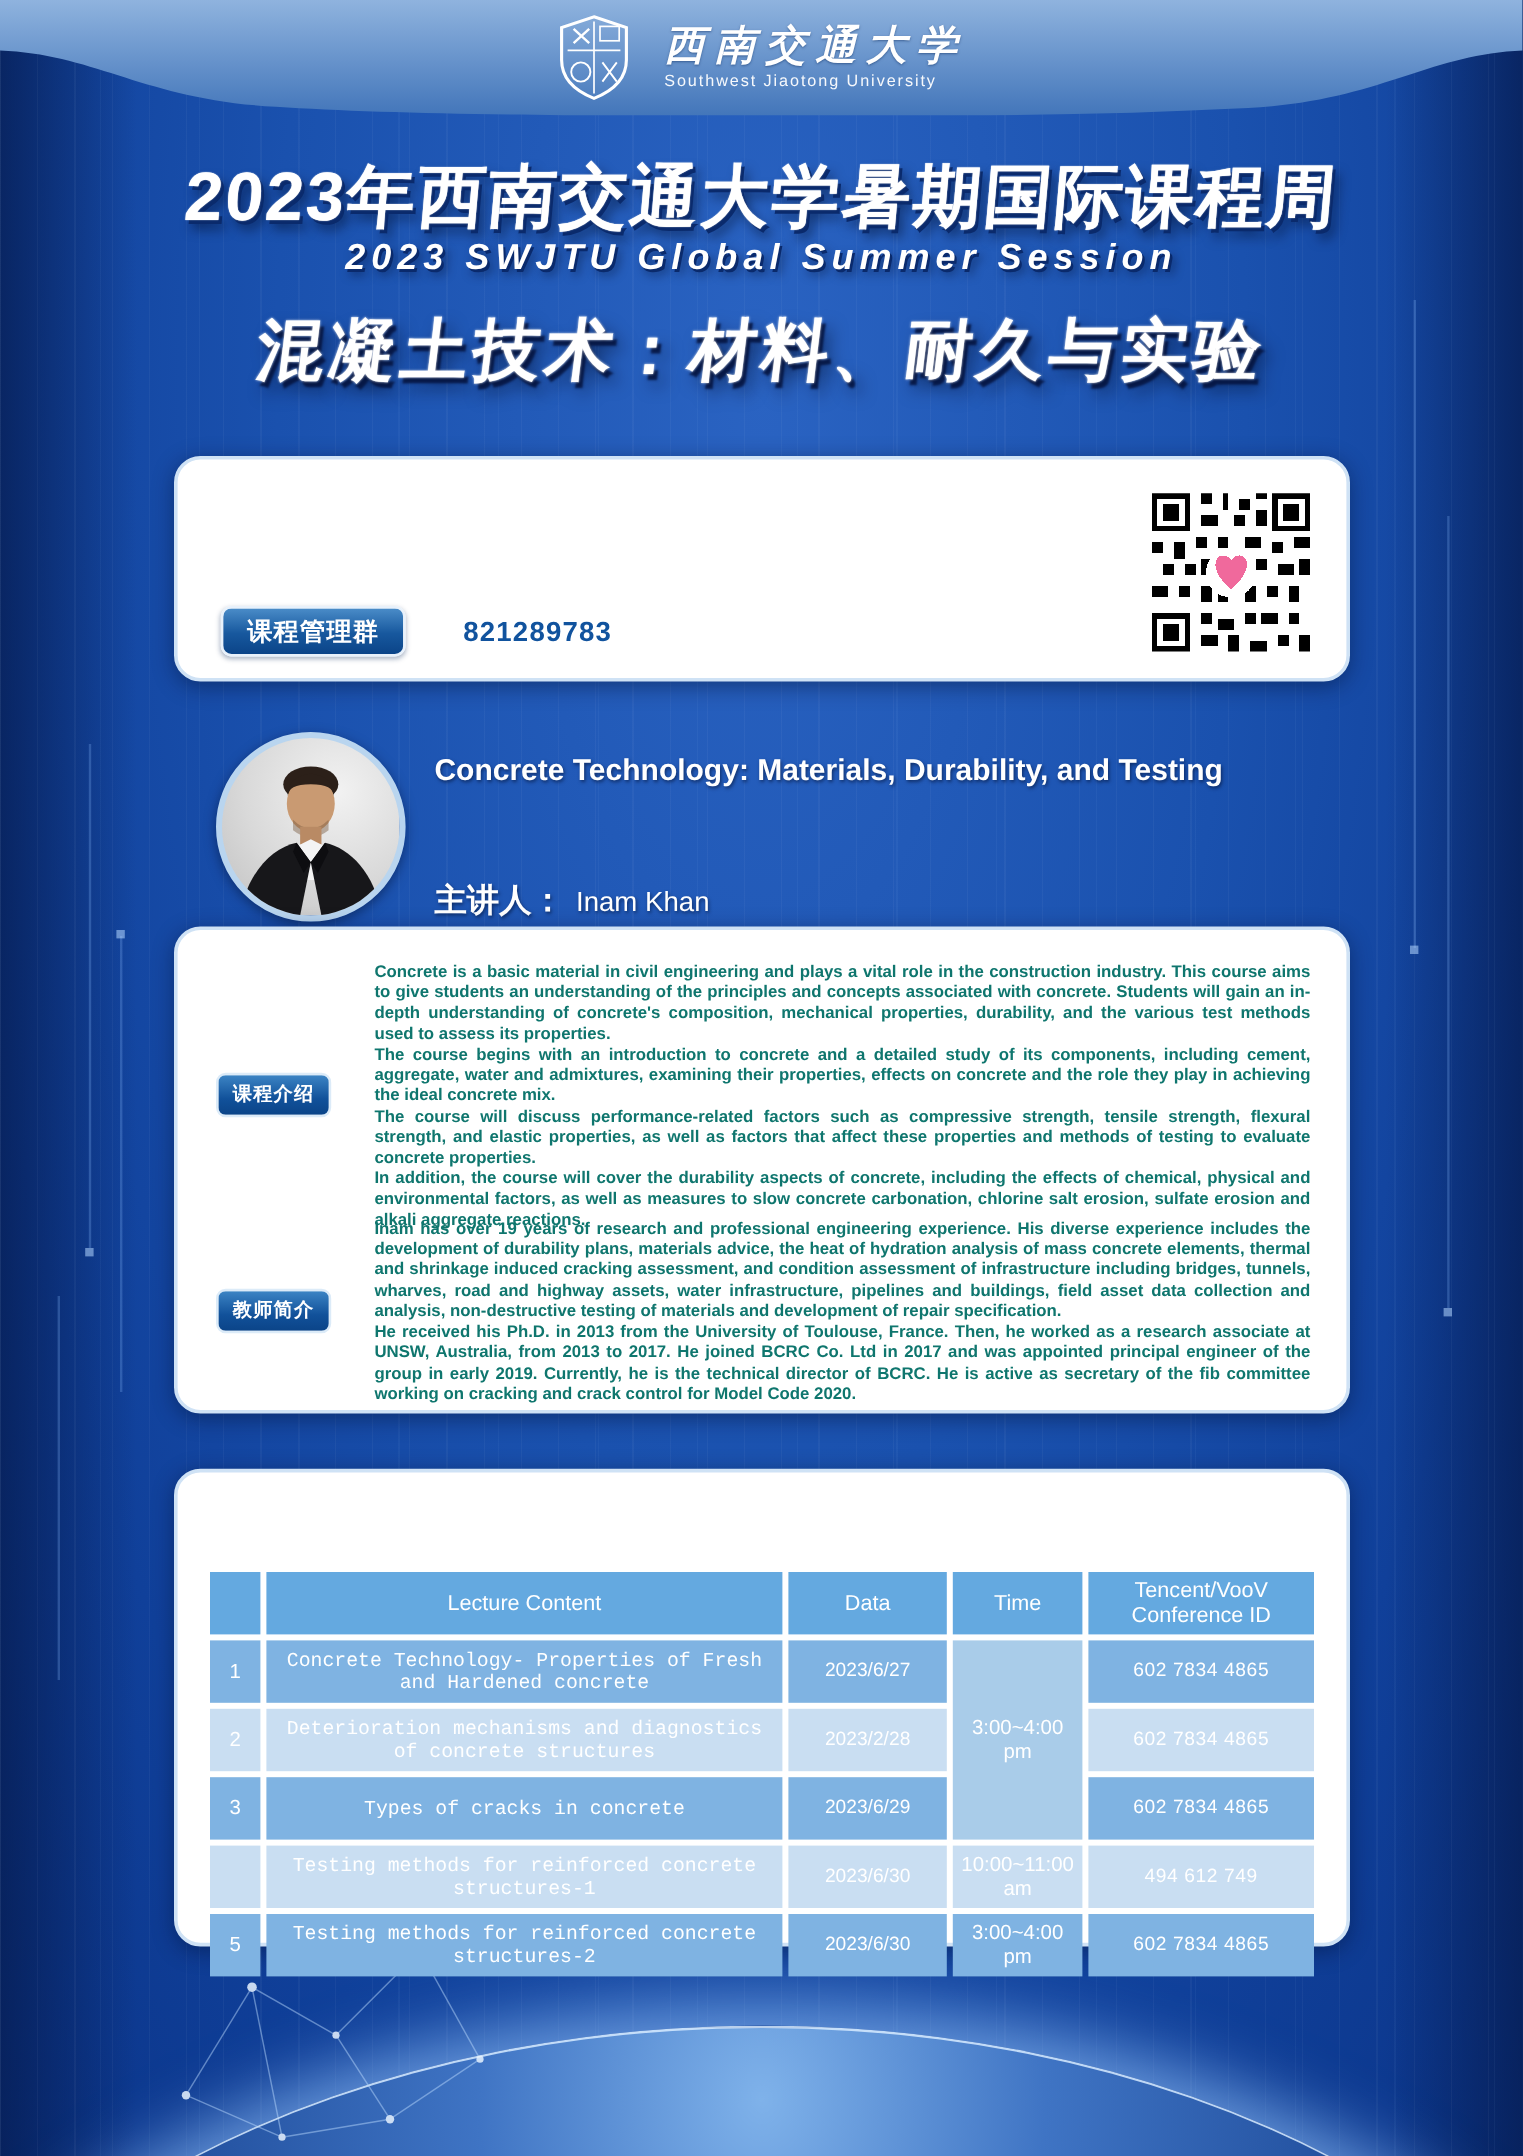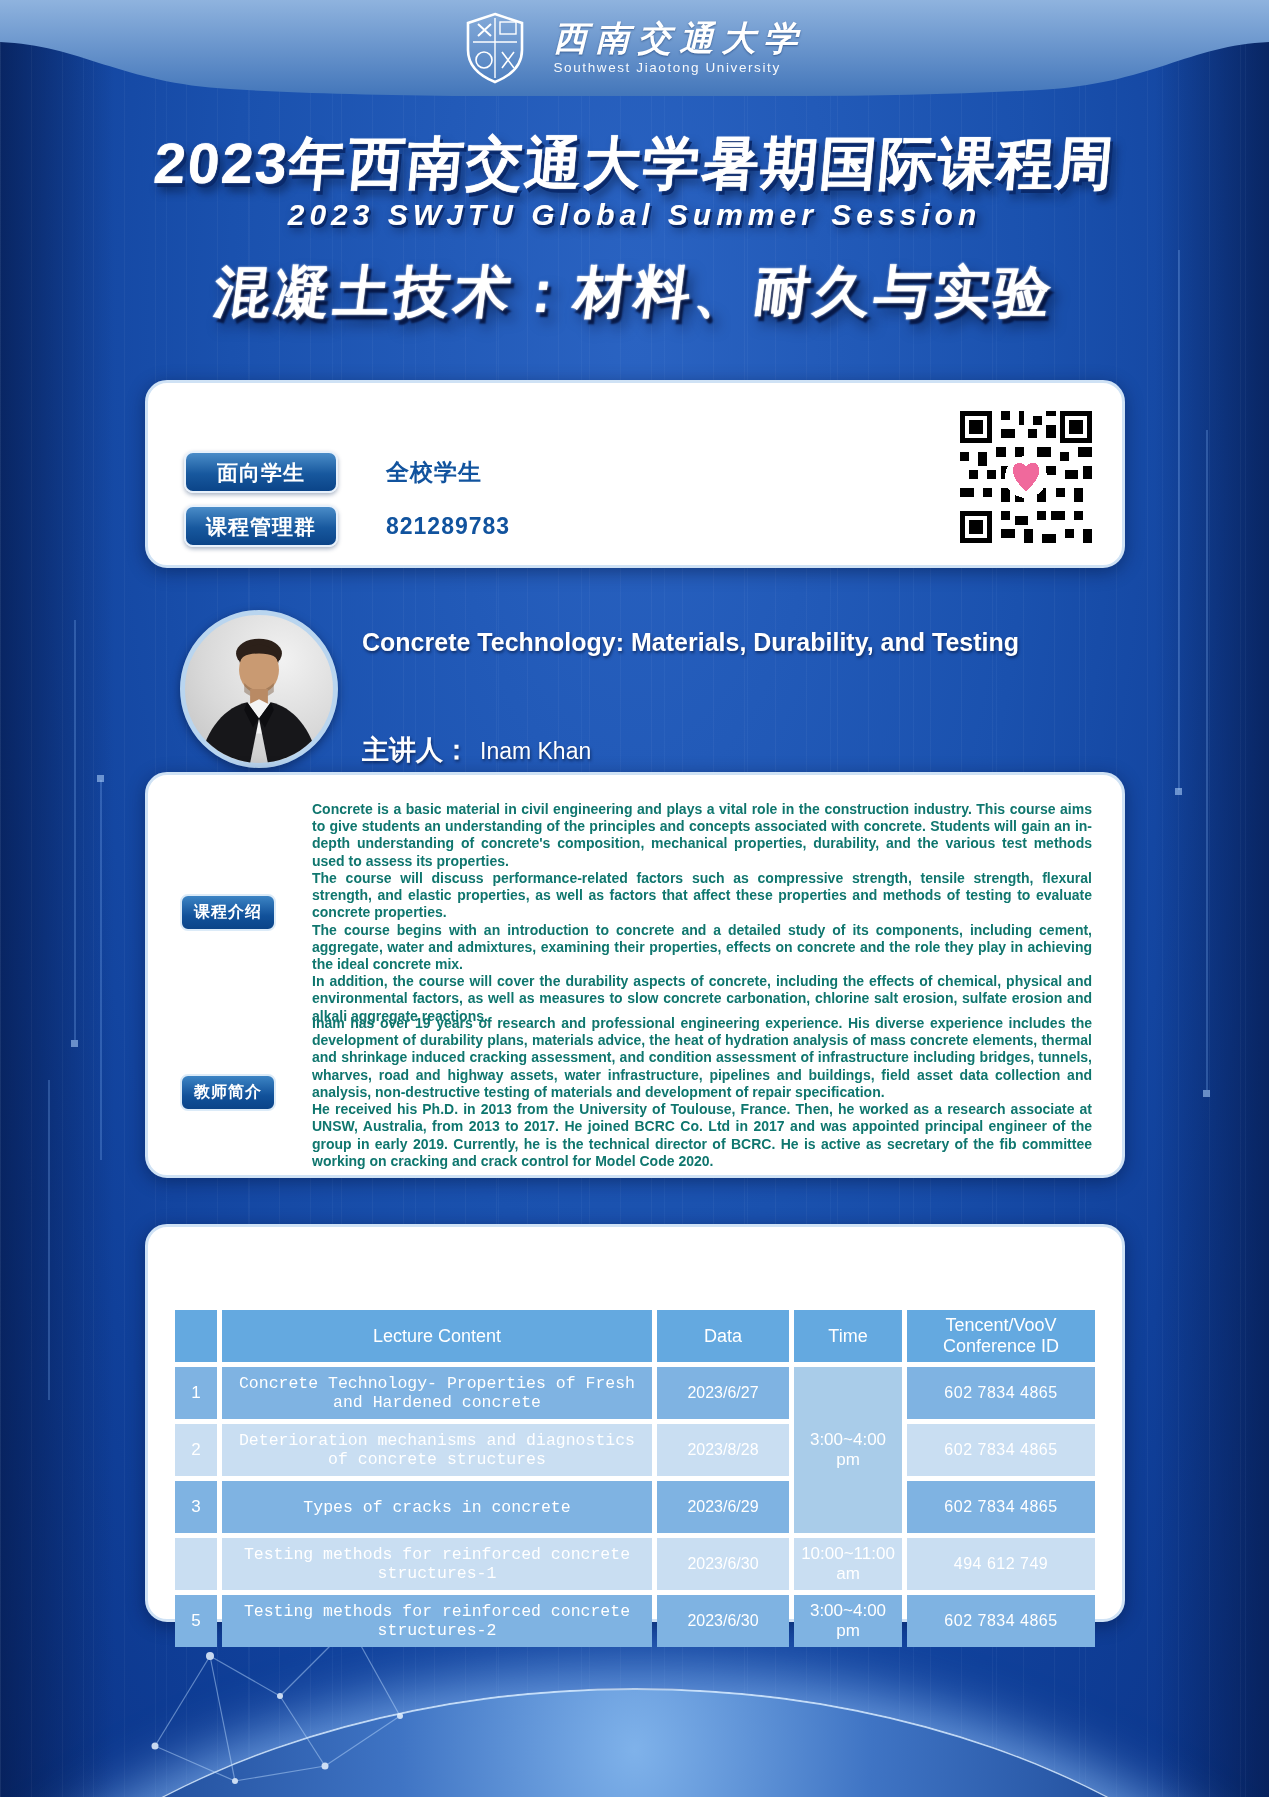--- a/index.html
+++ b/index.html
@@ -160,24 +160,20 @@
       <div class="logo-cn">西南交通大学</div>
       <div class="logo-en">Southwest Jiaotong University</div>
     </div>
   </div>
 
   <div class="title-cn">2023年西南交通大学暑期国际课程周</div>
   <div class="title-en">2023 SWJTU Global Summer Session</div>
   <div class="course-cn">混凝土技术：材料、耐久与实验</div>
 
   <div class="card info-card">
-    <div class="info-row" style="top:68px;">
-      <div class="info-badge">面向学生</div>
-      <div class="info-value">全校学生</div>
-    </div>
     <div class="info-row" style="top:122px;">
       <div class="info-badge">课程管理群</div>
       <div class="info-value">821289783</div>
     </div>
     <div class="qr">
       <svg viewBox="0 0 29 29" shape-rendering="crispEdges">
         <rect width="29" height="29" fill="#fff"></rect>
         <g fill="#000">
           <path d="M0,0h7v7h-7z"></path>
             <path d="M22,0h7v7h-7z"></path>
@@ -221,22 +217,22 @@
   <div class="speaker-line">
     <span class="speaker-label">主讲人：</span>
     <span class="speaker-name">Inam Khan</span>
   </div>
 
   <div class="card desc-card">
     <div class="section sec-intro">
       <div class="sec-badge">课程介绍</div>
       <div class="sec-text">
         <p>Concrete is a basic material in civil engineering and plays a vital role in the construction industry. This course aims to give students an understanding of the principles and concepts associated with concrete. Students will gain an in-depth understanding of concrete's composition, mechanical properties, durability, and the various test methods used to assess its properties.</p>
+        <p>The course begins with an introduction to concrete and a detailed study of its components, including cement, aggregate, water and admixtures, examining their properties, effects on concrete and the role they play in achieving the ideal concrete mix.</p>
         <p>The course will discuss performance-related factors such as compressive strength, tensile strength, flexural strength, and elastic properties, as well as factors that affect these properties and methods of testing to evaluate concrete properties.</p>
-        <p>The course begins with an introduction to concrete and a detailed study of its components, including cement, aggregate, water and admixtures, examining their properties, effects on concrete and the role they play in achieving the ideal concrete mix.</p>
         <p>In addition, the course will cover the durability aspects of concrete, including the effects of chemical, physical and environmental factors, as well as measures to slow concrete carbonation, chlorine salt erosion, sulfate erosion and alkali aggregate reactions.</p>
       </div>
     </div>
     <div class="section sec-bio">
       <div class="sec-badge">教师简介</div>
       <div class="sec-text">
         <p>Inam has over 19 years of research and professional engineering experience. His diverse experience includes the development of durability plans, materials advice, the heat of hydration analysis of mass concrete elements, thermal and shrinkage induced cracking assessment, and condition assessment of infrastructure including bridges, tunnels, wharves, road and highway assets, water infrastructure, pipelines and buildings, field asset data collection and analysis, non-destructive testing of materials and development of repair specification.</p>
         <p>He received his Ph.D. in 2013 from the University of Toulouse, France. Then, he worked as a research associate at UNSW, Australia, from 2013 to 2017. He joined BCRC Co. Ltd in 2017 and was appointed principal engineer of the group in early 2019. Currently, he is the technical director of BCRC. He is active as secretary of the fib committee working on cracking and crack control for Model Code 2020.</p>
       </div>
     </div>
@@ -264,21 +260,21 @@
         <td class="cell-no">1</td>
         <td class="cell-content">Concrete Technology- Properties of Fresh and Hardened concrete</td>
         <td class="cell-date">2023/6/27</td>
         <td class="cell-time merge" rowspan="3">3:00~4:00
 pm</td>
         <td class="cell-id">602 7834 4865</td>
       </tr>
       <tr class="row-b">
         <td class="cell-no">2</td>
         <td class="cell-content">Deterioration mechanisms and diagnostics of concrete structures</td>
-        <td class="cell-date">2023/8/28</td>
+        <td class="cell-date">2023/2/28</td>
         <td class="cell-id">602 7834 4865</td>
       </tr>
       <tr class="row-a">
         <td class="cell-no">3</td>
         <td class="cell-content">Types of cracks in concrete</td>
         <td class="cell-date">2023/6/29</td>
         <td class="cell-id">602 7834 4865</td>
       </tr>
       <tr class="row-b">
         <td class="cell-no"></td>

